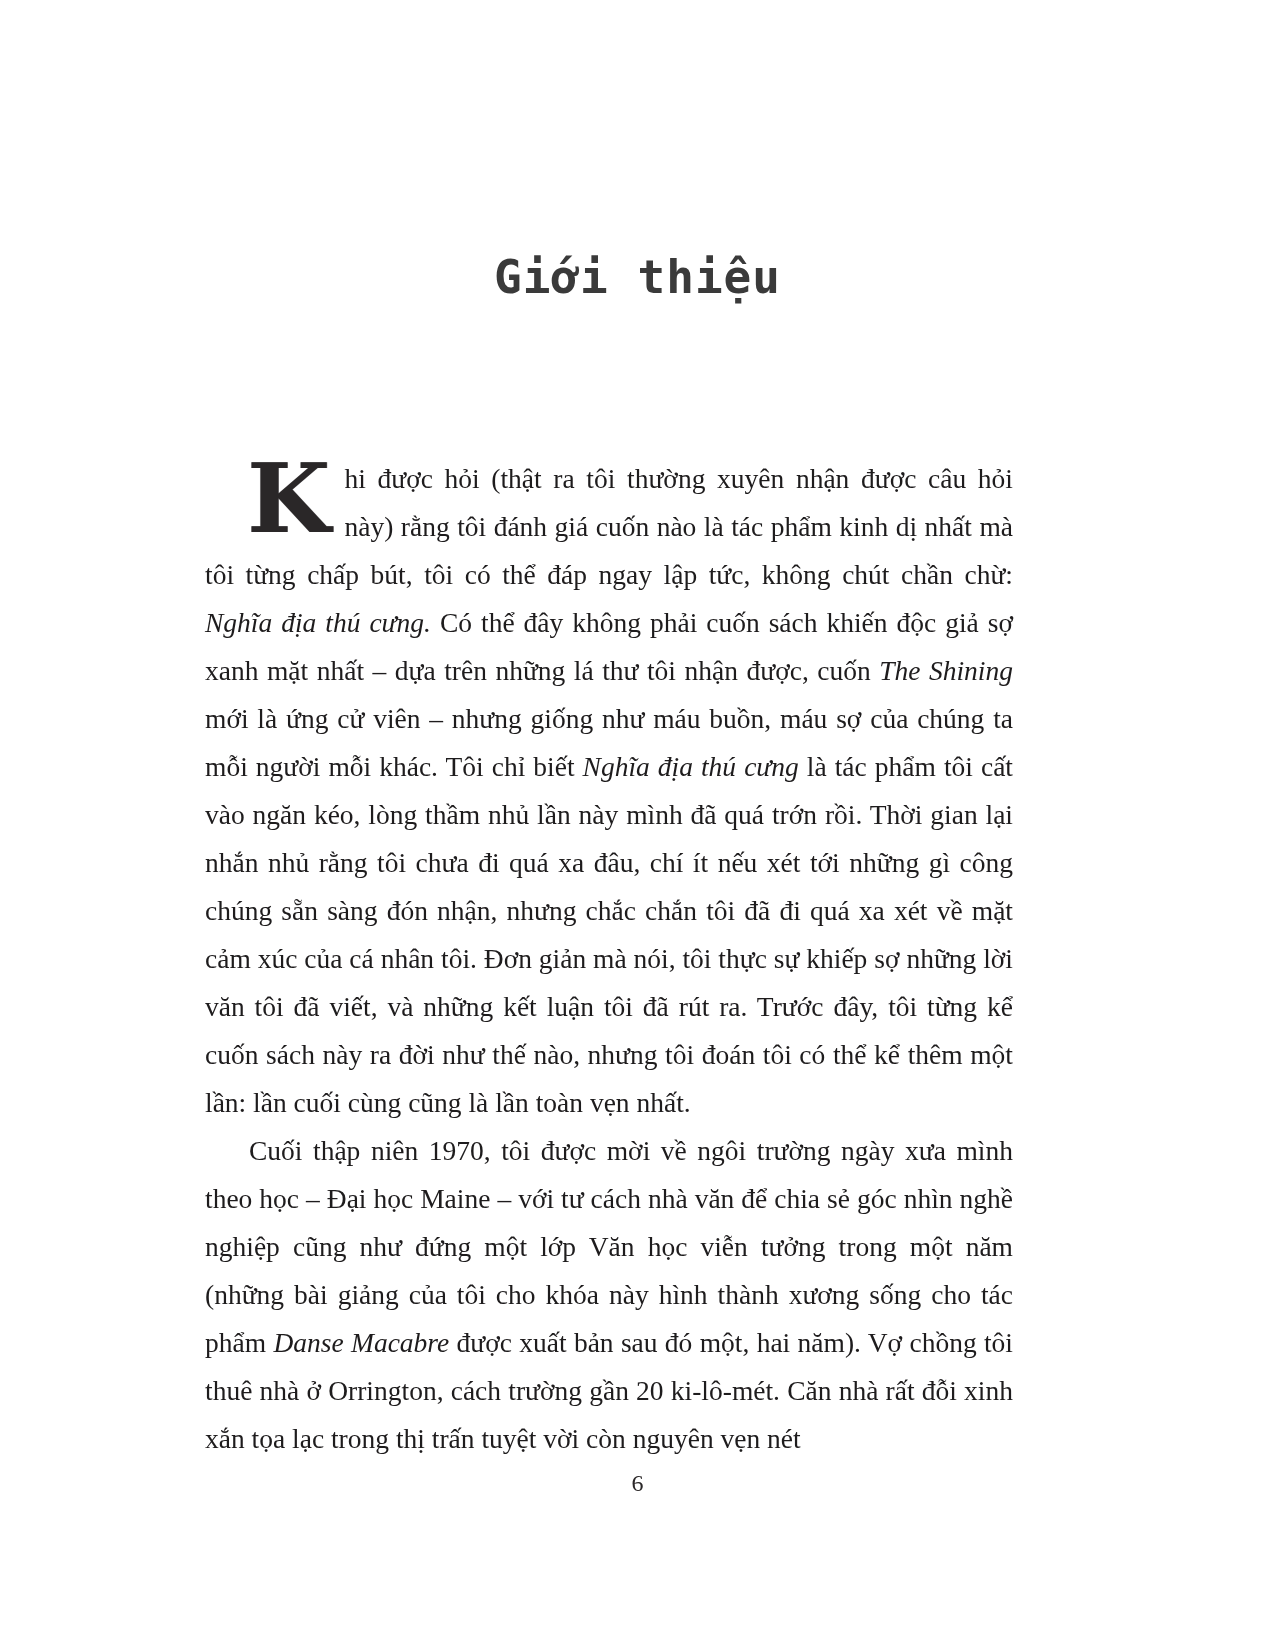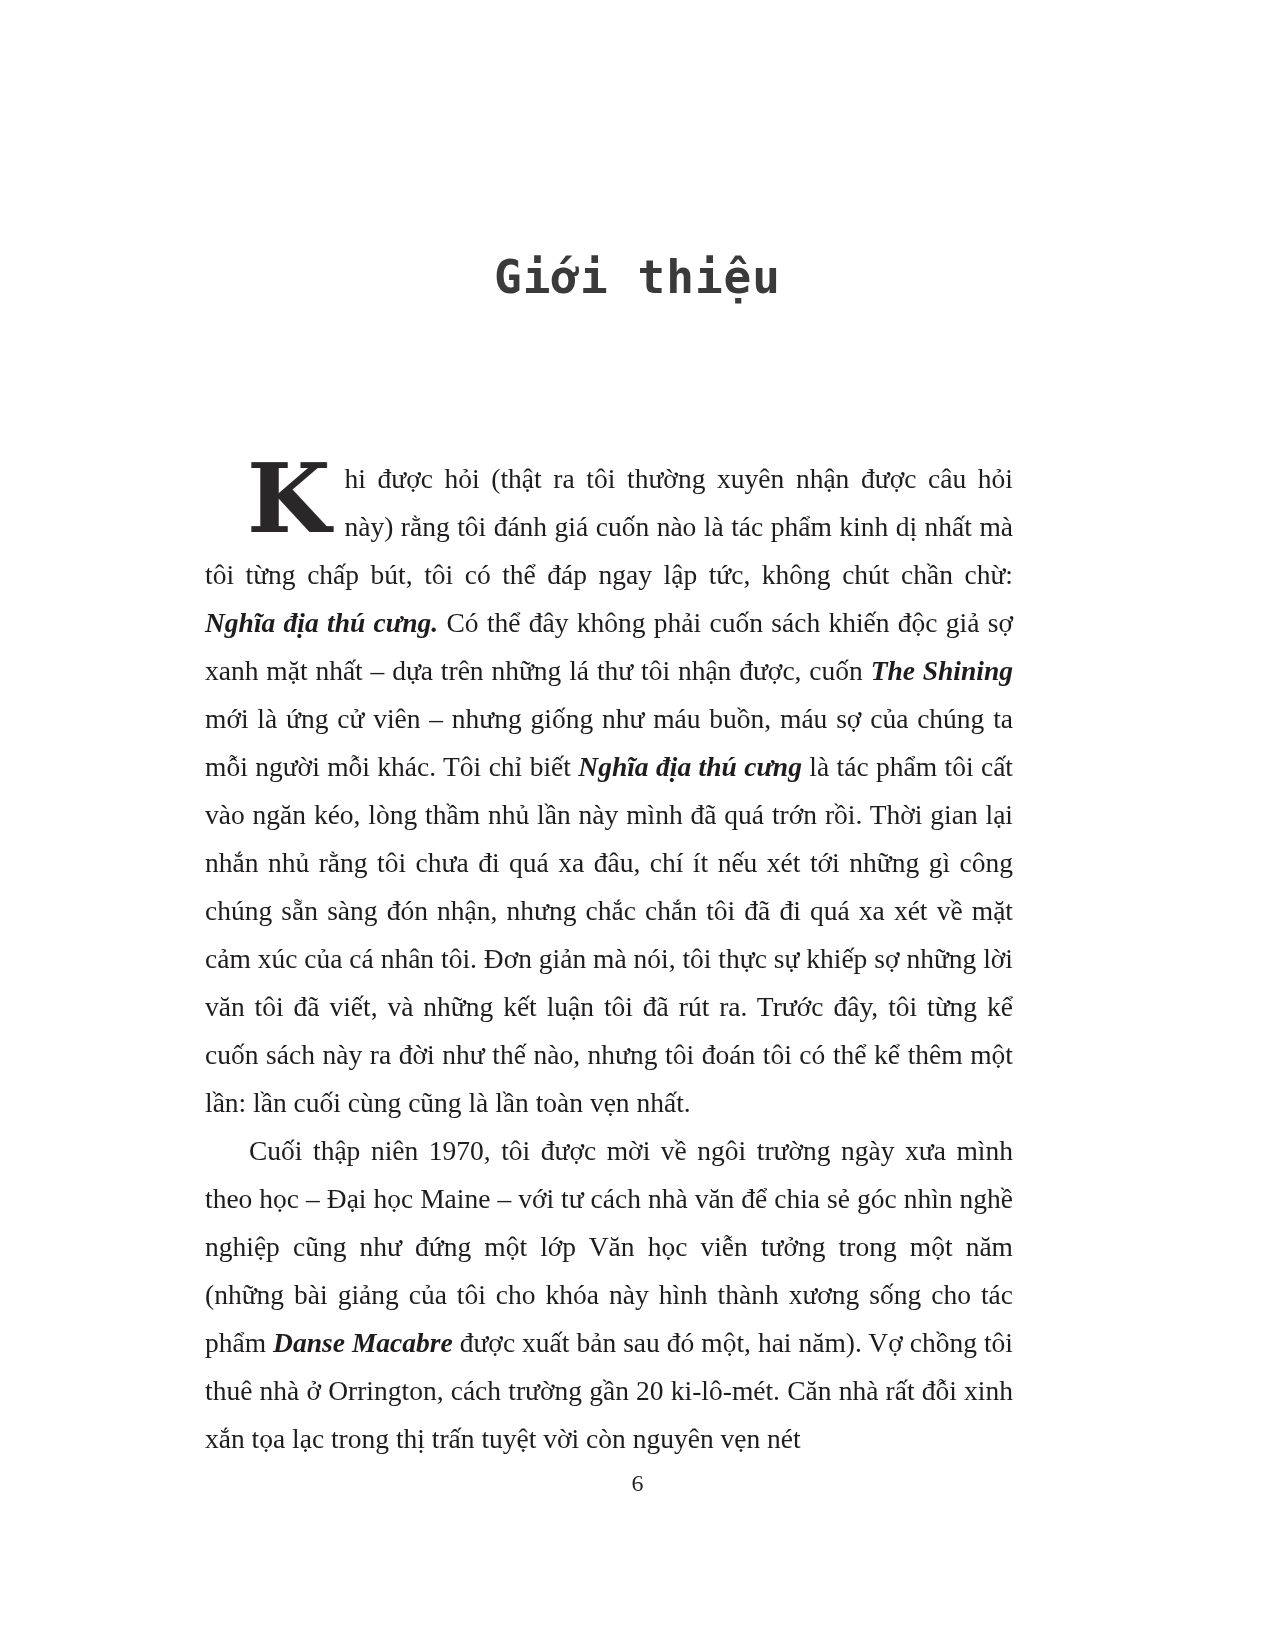--- a/index.html
+++ b/index.html
@@ -62,21 +62,20 @@
     font-weight: bold;
     font-size: 96px;
     line-height: 76px;
     padding: 6px 14px 0 42px;
     color: #2a2728;
     text-shadow: 0.5px 0 0 rgba(40,38,39,0.45), -0.4px 0.4px 0 rgba(40,38,39,0.3);
   }
 
   em {
     font-style: italic;
-    font-weight: bold;
   }
 
   .page-number {
     position: absolute;
     left: 0;
     right: 0;
     top: 1470px;
     text-align: center;
     font-size: 24px;
     color: #2b2829;

